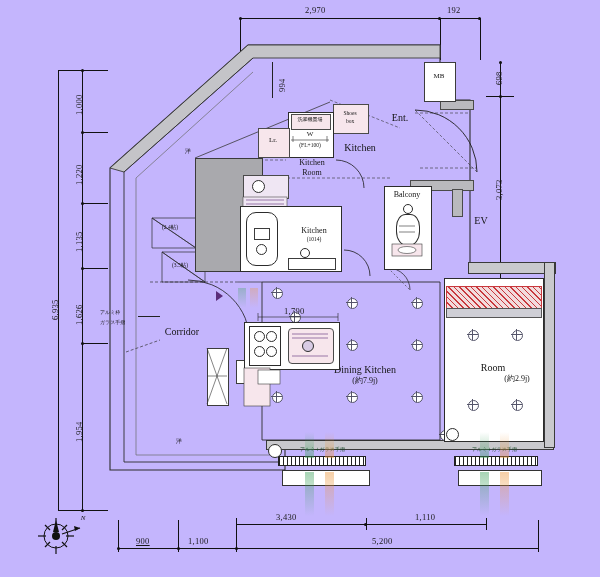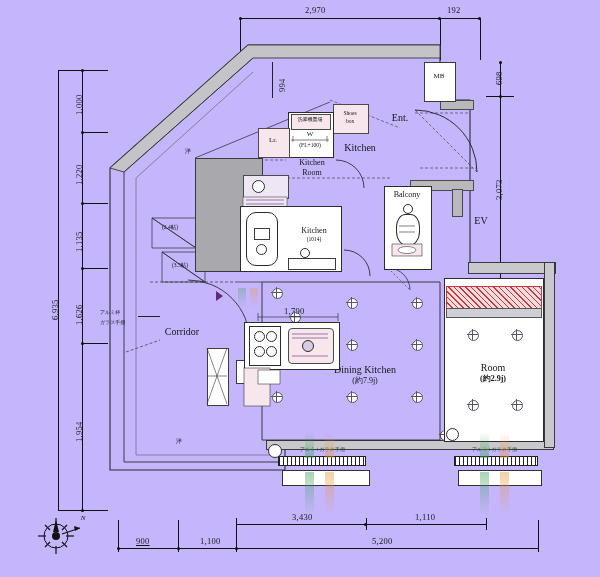--- a/index.html
+++ b/index.html
@@ -438,21 +438,21 @@
     <line x1="338" y1="313" x2="338" y2="321" stroke="#222" stroke-width="0.6"></line>
 
     <rect x="244" y="368" width="26" height="38" fill="#f7e6ec" stroke="#3a3a3a" stroke-width="0.6"></rect>
     <rect x="258" y="370" width="22" height="14" fill="#fff" stroke="#3a3a3a" stroke-width="0.6"></rect>
   </svg>
   <div class="dimtext" style="left:284px; top:306px;">1,790</div>
   <div class="lbl lbl-jp-sm" style="left:245px; top:374px; width:26px; writing-mode:vertical-rl;"></div>
 
   <div class="room-box" style="left:444px; top:278px; width:98px; height:162px;"></div>
   <div class="lbl lbl-room" style="left:455px; top:362px; width:76px;">Room</div>
-  <div class="lbl lbl-sub" style="left:455px; top:374px; width:76px;font-weight:bold;">(約2.9j)</div>
+  <div class="lbl lbl-sub" style="left:479px; top:374px; width:76px;">(約2.9j)</div>
 
   <div class="abs" style="left:446px; top:286px; width:94px; height:22px; background:repeating-linear-gradient(45deg,#c9383d 0 1px, #f2dcdd 1px 4px); border:1px solid #c9383d;"></div>
   <div class="abs" style="left:446px; top:308px; width:94px; height:8px; background:#cfcfd6; border:1px solid #555;"></div>
 
   <div class="ceil-light" style="left:468px; top:330px;"></div>
   <div class="ceil-light" style="left:512px; top:330px;"></div>
   <div class="ceil-light" style="left:468px; top:400px;"></div>
   <div class="ceil-light" style="left:512px; top:400px;"></div>
 
   <div class="window" style="left:278px; top:456px; width:86px; height:8px;"></div>
@@ -475,33 +475,33 @@
   <div class="glow orange" style="left:250px; top:288px; width:8px; height:20px; opacity:.7;"></div>
 
   <div class="circle" style="left:268px; top:444px; width:12px; height:12px;"></div>
   <div class="circle" style="left:446px; top:428px; width:11px; height:11px;"></div>
 
   <div class="dimline-h" style="left:236px; top:524px; width:250px;"></div>
   <div class="tick-v" style="left:236px; top:518px; height:12px;"></div>
   <div class="dot" style="left:364px; top:523px;"></div>
   <div class="tick-v" style="left:366px; top:518px; height:12px;"></div>
   <div class="tick-v" style="left:486px; top:518px; height:12px;"></div>
-  <div class="dimtext" style="left:292px; top:512px;">3,430</div>
+  <div class="dimtext" style="left:276px; top:512px;">3,430</div>
   <div class="dimtext" style="left:415px; top:512px;">1,110</div>
 
   <div class="dimline-h" style="left:118px; top:548px; width:420px;"></div>
   <div class="dot" style="left:117px; top:547px;"></div>
   <div class="tick-v" style="left:118px; top:520px; height:32px;"></div>
   <div class="dot" style="left:177px; top:547px;"></div>
   <div class="tick-v" style="left:178px; top:520px; height:32px;"></div>
   <div class="dot" style="left:235px; top:547px;"></div>
   <div class="tick-v" style="left:236px; top:520px; height:32px;"></div>
   <div class="tick-v" style="left:538px; top:520px; height:32px;"></div>
   <div class="dimtext" style="left:136px; top:536px;text-decoration:underline;">900</div>
-  <div class="dimtext" style="left:200px; top:536px;">1,100</div>
+  <div class="dimtext" style="left:188px; top:536px;">1,100</div>
   <div class="dimtext" style="left:372px; top:536px;">5,200</div>
 
   <div class="abs" style="left:32px; top:512px; width:56px; height:48px;">
     <svg width="56" height="48" viewBox="0 0 56 48">
       <circle cx="24" cy="24" r="12" fill="none" stroke="#111" stroke-width="1"></circle>
       <circle cx="24" cy="24" r="4" fill="#111"></circle>
       <g stroke="#111" stroke-width="1.2">
         <line x1="24" y1="6" x2="24" y2="14"></line>
         <line x1="24" y1="34" x2="24" y2="42"></line>
         <line x1="6" y1="24" x2="14" y2="24"></line>

